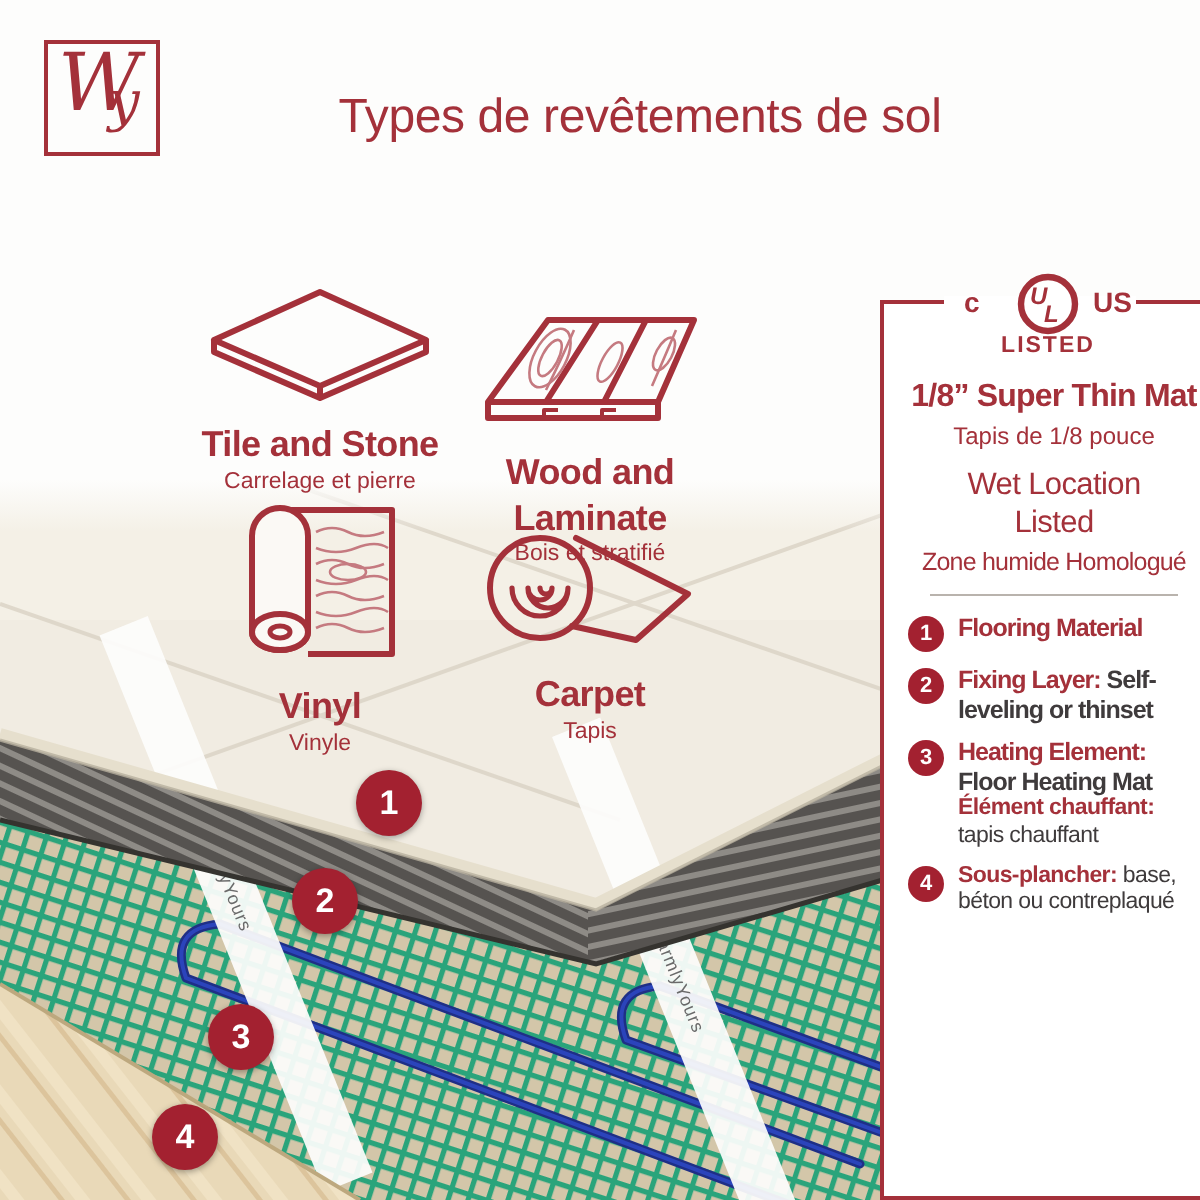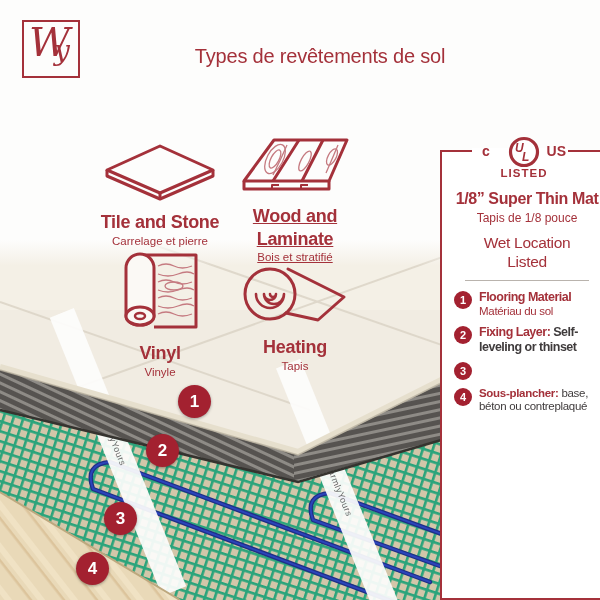--- a/index.html
+++ b/index.html
@@ -13,32 +13,32 @@
 
   
   .brand-logo{position:absolute;left:22px;top:20px;width:54px;height:54px;
     border:2.5px solid var(--brand-red);z-index:5;}
   .brand-logo .w{position:absolute;left:5px;top:-3px;font-family:"DejaVu Serif",serif;
     font-style:italic;font-size:40px;color:var(--brand-red);}
   .brand-logo .y{position:absolute;left:30px;top:12px;font-family:"DejaVu Serif",serif;
     font-style:italic;font-size:28px;color:var(--brand-red);}
   .hdr{position:absolute;left:0;right:0;text-align:center;color:var(--brand-red);z-index:4;}
   .h-title{top:10px;font-size:27px;font-weight:bold;letter-spacing:-0.5px;}
-  .h-sub{top:45px;font-size:20px;letter-spacing:-0.2px;padding-left:40px;}
+  .h-sub{top:45px;font-size:24px;letter-spacing:-0.2px;padding-left:40px;}
   .h2{top:84px;font-size:16.5px;font-weight:bold;letter-spacing:-0.3px;}
   .h2fr{top:109px;font-size:15px;}
 
   
   .cat{position:absolute;width:150px;display:flex;flex-direction:column;align-items:center;
     z-index:3;color:var(--brand-red);text-align:center;}
   .cat .en{font-size:18px;font-weight:bold;letter-spacing:-0.3px;margin-top:8px;line-height:1.25;}
   .cat .fr{font-size:11.5px;line-height:1.3;}
   .cat svg{display:block;}
   .cat-1{left:85px;top:143px;}
-  .cat-2{left:220px;top:137px;text-decoration:underline;}
+  .cat-2{left:220px;top:157px;}
   .cat-3{left:85px;top:250px;}
   .cat-4{left:220px;top:256px;}
 
   
   .scene{position:absolute;left:0;top:240px;width:600px;height:360px;z-index:1;}
   .scene-fade{position:absolute;left:0;top:240px;width:600px;height:26px;z-index:2;
     background:linear-gradient(#fdfdfc,rgba(253,253,252,0));pointer-events:none;}
 
   .marker{position:absolute;width:33px;height:33px;border-radius:50%;
     background:var(--badge-red);color:#fff;font-weight:bold;font-size:17px;
@@ -210,21 +210,21 @@
   </div>
 
   <div class="cat cat-4">
     <svg width="106" height="72" viewBox="0 0 106 72">
       <g fill="none" stroke="#a4313a" stroke-width="3" stroke-linejoin="round" stroke-linecap="round">
         <path d="M46,13 L102,41 L76,64 L44,57"></path>
         <circle cx="28" cy="38" r="25"></circle>
         <path d="M28,38 a3,3 0 1 0 6,0 a6,6 0 1 1 -12,0 a10,10 0 1 0 20,0 a14,14 0 1 1 -28,0" stroke-width="2.6"></path>
       </g>
     </svg>
-    <div class="en">Heating</div>
+    <div class="en">Carpet</div>
     <div class="fr">Tapis</div>
   </div>
 
   <div class="panel">
     <div class="ul-mask"></div>
     <div class="ul-logo">
       <span class="c">c</span>
       <svg class="circ" width="32" height="32" viewBox="0 0 32 32">
         <circle cx="16" cy="16" r="13.5" fill="#fff" stroke="#a4313a" stroke-width="3.2"></circle>
         <text x="7" y="16" font-size="12" font-weight="bold" font-style="italic" fill="#a4313a">U</text>
@@ -233,37 +233,41 @@
       <span class="us">US</span>
       <div class="listed">LISTED</div>
     </div>
 
     <div class="p-prod-en">1/8” Super Thin Mat</div>
     <div class="p-prod-fr">Tapis de 1/8 pouce</div>
     <div class="p-wet">
       <div>Wet Location</div>
       <div>Listed</div>
     </div>
+    <div class="p-wet-fr">Zone humide Homologué</div>
     <hr class="p-div">
 
     <div class="item">
       <span class="badge">1</span>
       <div class="txt">
         <div class="en"><span class="red">Flooring Material</span> <span class="dk"></span></div>
-        <div class="fr"><span class="red">Matériau du sol</span> <span class="dk"></span></div>
       </div>
     </div>
     <div class="item">
       <span class="badge">2</span>
       <div class="txt">
         <div class="en"><span class="red">Fixing Layer:</span> <span class="dk">Self-leveling or thinset</span></div>
       </div>
     </div>
     <div class="item">
       <span class="badge">3</span>
+      <div class="txt">
+        <div class="en"><span class="red">Heating Element:</span> <span class="dk">Floor Heating Mat</span></div>
+        <div class="fr"><span class="red" style="font-weight:bold">Élément chauffant:</span> <span class="dk">tapis chauffant</span></div>
+      </div>
     </div>
     <div class="item">
       <span class="badge">4</span>
       <div class="txt">
         <div class="fr"><span class="red" style="font-weight:bold">Sous-plancher:</span> <span class="dk">base, béton ou contreplaqué</span></div>
       </div>
     </div>
   </div>
 
 </div>

